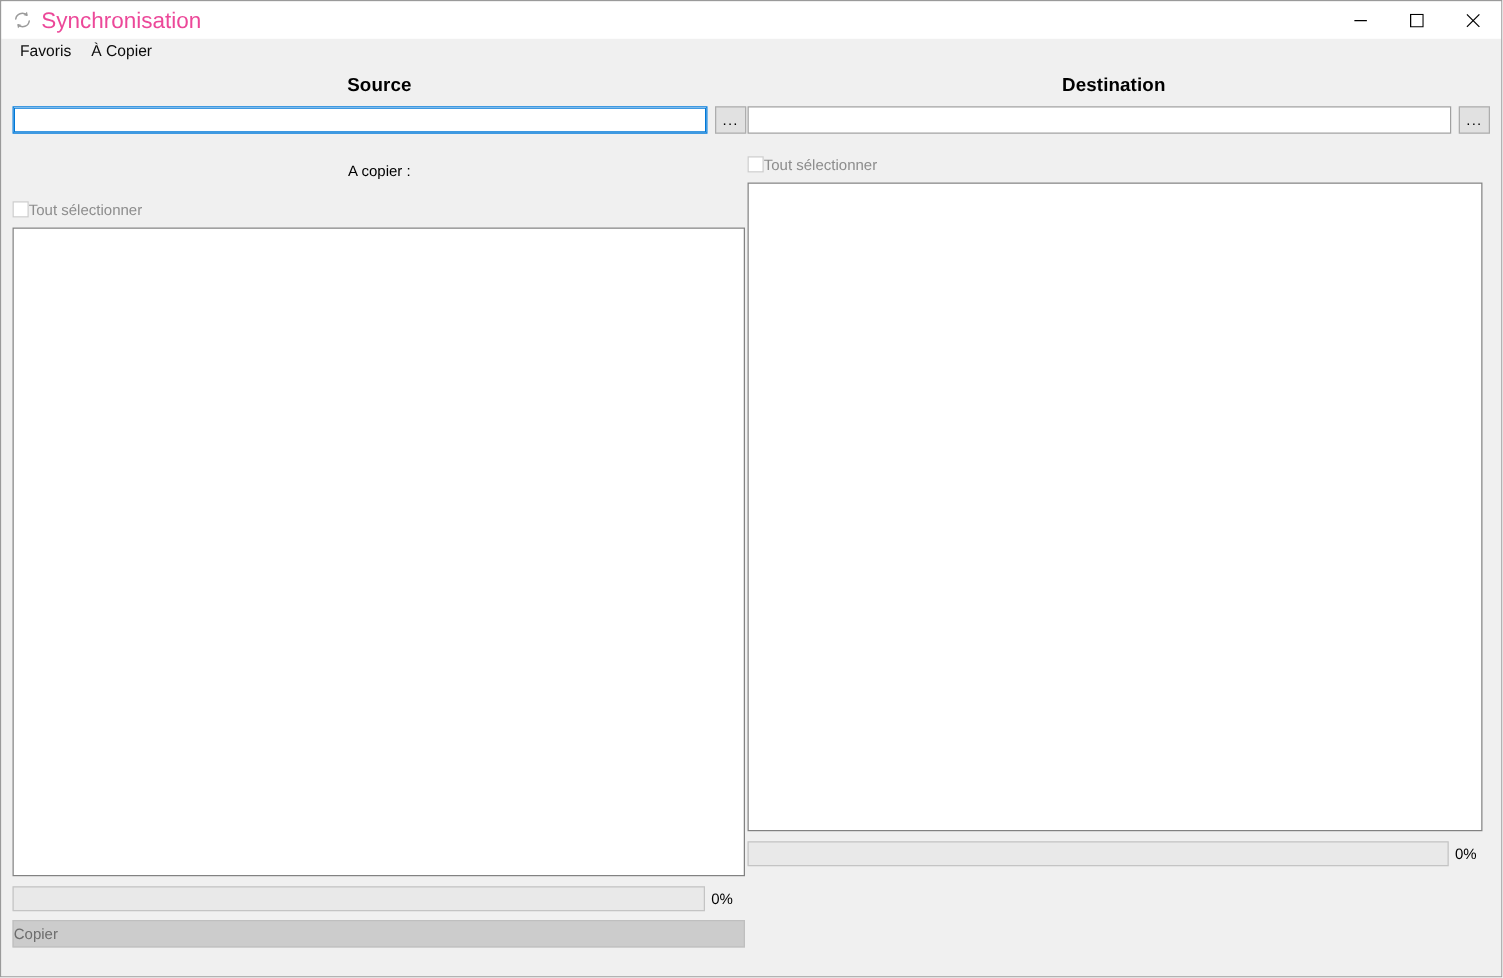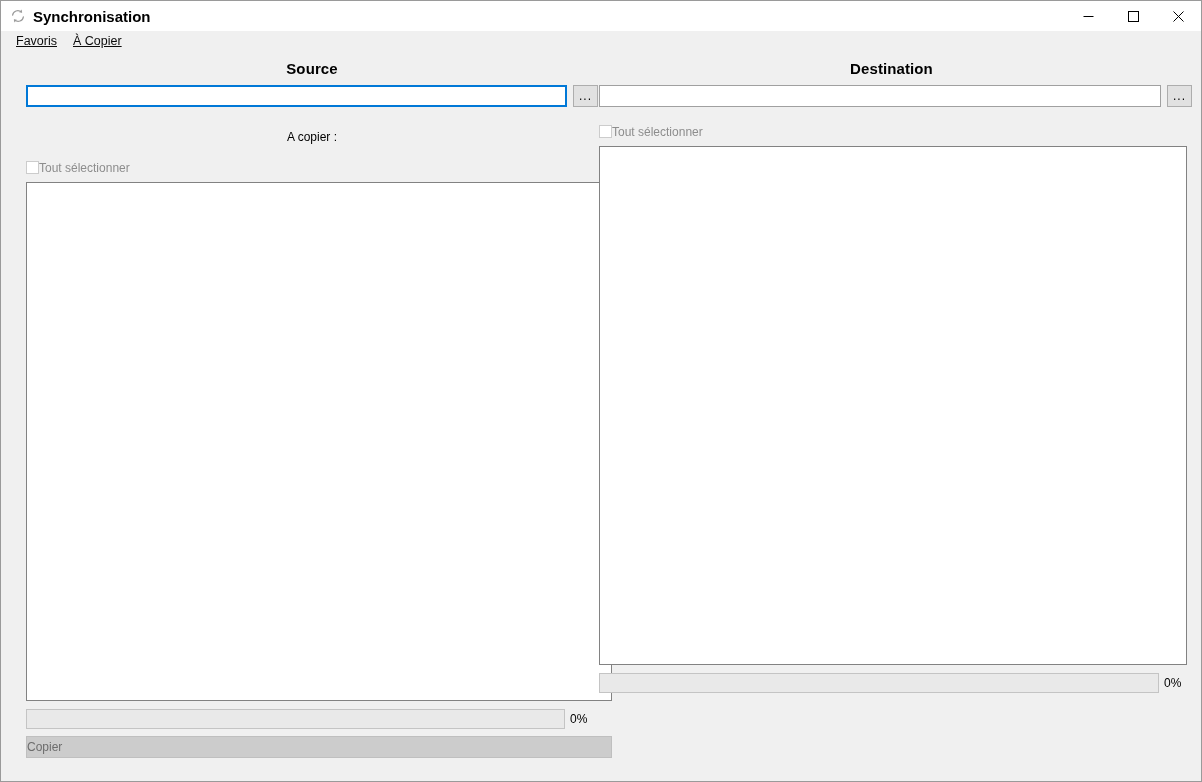--- a/index.html
+++ b/index.html
@@ -40,25 +40,24 @@
     gap: 7px;
     height: 100%;
   }
   .app-icon {
     width: 16px;
     height: 16px;
     display: block;
     flex: 0 0 auto;
   }
   .title-text {
-    font-size: 15px;
-    color: #000000;
+    font-size: 18px;
+    color: #ec4899;
     line-height: 1;
     white-space: nowrap;
-    font-weight: bold;
   }
   .window-controls {
     position: absolute;
     right: 0;
     top: 0;
     height: 30px;
     display: flex;
   }
   .win-btn {
     width: 45px;
@@ -83,21 +82,20 @@
     padding-left: 7px;
     gap: 0px;
   }
   .menu-item {
     font-size: 12.5px;
     color: #0c0c0c;
     padding: 3px 8px 4px 8px;
     line-height: 1;
     white-space: nowrap;
     cursor: default;
-    text-decoration: underline;
   }
 
   
   .content {
     flex: 1 1 auto;
     position: relative;
     background: #f0f0f0;
     display: flex;
     flex-direction: column;
     padding: 0;
@@ -107,21 +105,21 @@
     display: flex;
     flex-direction: row;
     width: 100%;
     box-sizing: border-box;
   }
   .col {
     box-sizing: border-box;
     display: flex;
     flex-direction: column;
   }
-  .col.left  { width: 597px; padding-left: 25px; padding-right: 0px; }
+  .col.left  { width: 597px; padding-left: 9px; padding-right: 0px; }
   .col.right { width: 605px; padding-left: 1px; padding-right: 9px; }
 
   .panel-title {
     text-align: center;
     font-size: 15px;
     font-weight: bold;
     color: #000000;
     margin-top: 8px;
     margin-bottom: 7px;
     line-height: 1.1;

